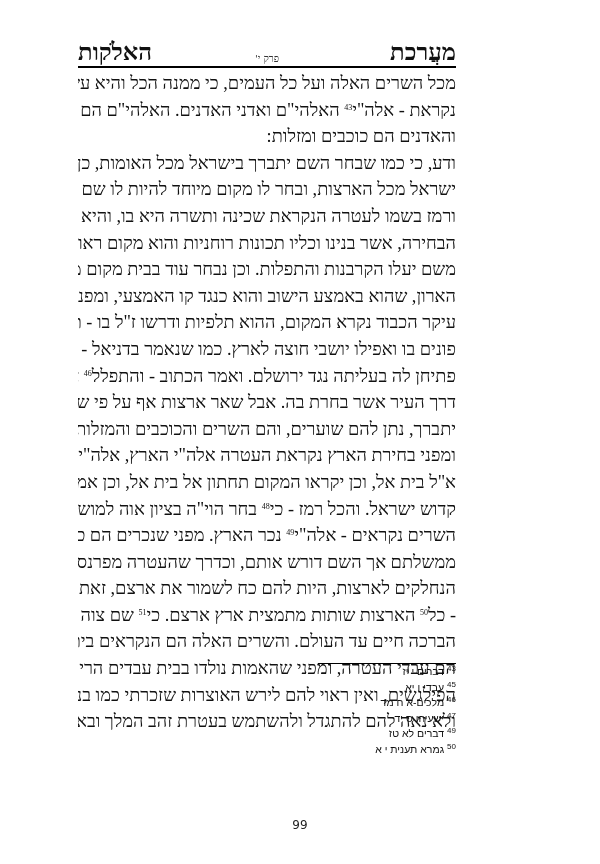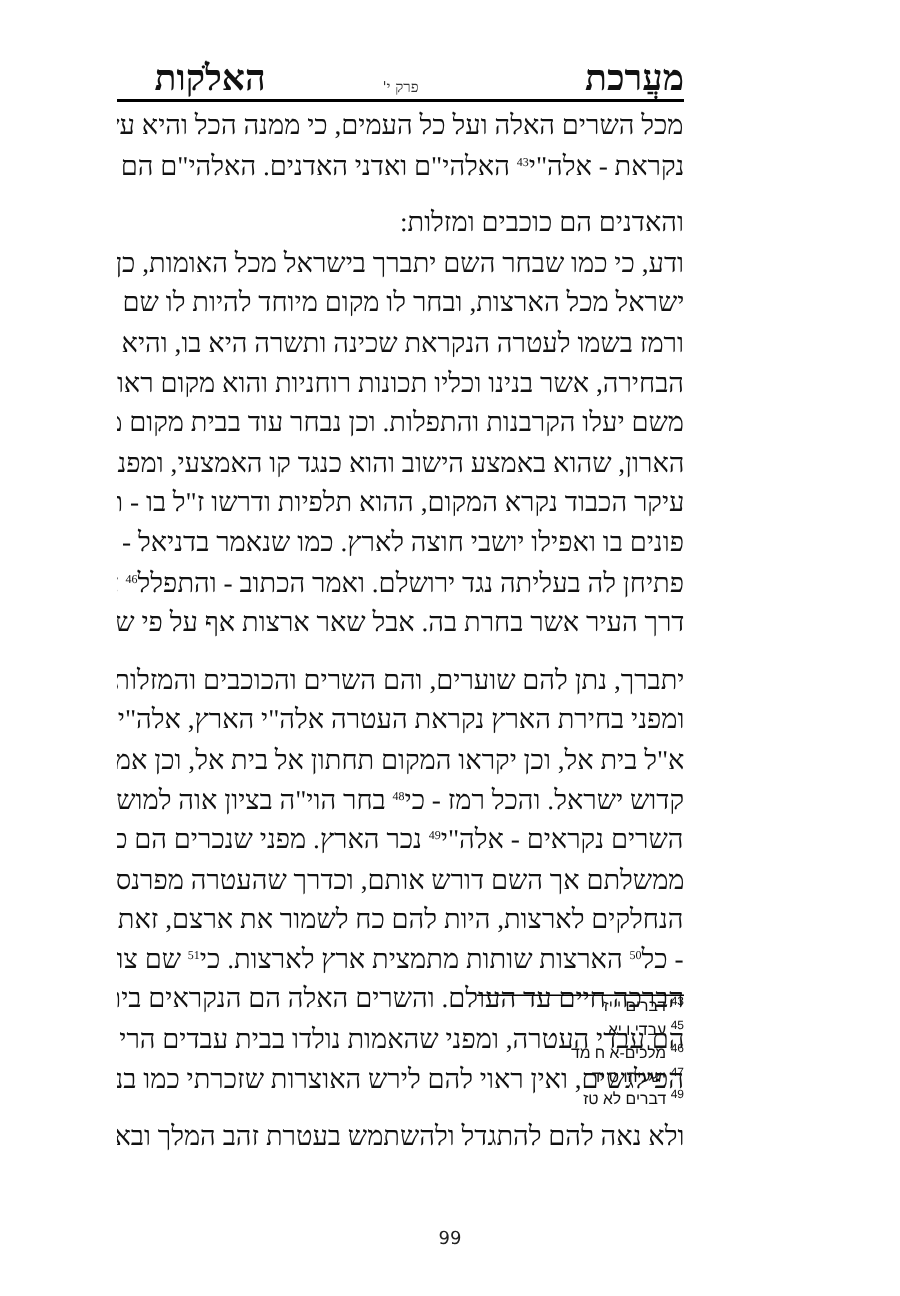--- a/index.html
+++ b/index.html
@@ -6,30 +6,30 @@
   body {
     width: 600px; height: 864px; position: relative; overflow: hidden;
     font-family: "DejaVu Serif", "Liberation Serif", serif; color: #111;
   }
   .page { position: absolute; left: 0; top: 0; width: 600px; height: 864px; }
   .header {
     position: absolute; left: 78px; top: 40px; width: 378px; height: 26px;
     direction: rtl; border-bottom: 2px solid #000;
   }
   .hdr-right { position: absolute; right: 0; bottom: 1px; font-size: 24px; font-weight: bold; line-height: 26px; margin-top: 48px; }
-  .hdr-left { position: absolute; left: 0; bottom: 1px; font-size: 24px; font-weight: bold; line-height: 26px; margin-left: 25px; }
+  .hdr-left { position: absolute; left: 0; bottom: 1px; font-size: 24px; font-weight: bold; line-height: 26px; }
   .hdr-mid { position: absolute; left: 50%; transform: translateX(-50%); bottom: 2px; font-size: 10px; color: #333; }
   .body-text {
     position: absolute; left: 78px; top: 70px; width: 378px;
     direction: rtl; text-align: justify; text-align-last: right;
     font-family: "Liberation Serif", "DejaVu Serif", serif;
     font-size: 18.2px; line-height: 26.6px;
   }
   .line { display: block; white-space: nowrap; text-align-last: justify; height: 26.6px; overflow: hidden; }
-  .line.last { text-align-last: right; margin-top: 12px; }
+  .line.last { text-align-last: right; }
   sup.fn { font-size: 8px; vertical-align: 6px; line-height: 0; }
   .fn-rule {
     position: absolute; left: 318px; top: 663px; width: 138px; height: 0;
     border-top: 1.5px solid #000;
   }
   .footnotes {
     position: absolute; left: 318px; top: 664px; width: 138px; direction: rtl;
     font-family: Liberation Sans, sans-serif; font-size: 10.5px; line-height: 15.5px;
   }
   .footnote { display: block; white-space: nowrap; text-align: right; }
@@ -64,31 +64,32 @@
       <span class="line"><span>פונים בו ואפילו יושבי חוצה לארץ. כמו שנאמר בדניאל - וכוין</span></span>
       <span class="line"><span>פתיחן לה בעליתה נגד ירושלם. ואמר הכתוב - והתפלל</span><sup class="fn">46</sup><span> אל הוי"ה</span></span>
       <span class="line"><span>דרך העיר אשר בחרת בה. אבל שאר ארצות אף על פי שהכל שלו</span></span>
       <span class="line last"><span>יתברך, נתן להם שוערים, והם השרים והכוכבים והמזלות להנהיגם:</span></span>
       <span class="line"><span>ומפני בחירת הארץ נקראת העטרה אלה"י הארץ, אלה"י ירושלם,</span></span>
       <span class="line"><span>א"ל בית אל, וכן יקראו המקום תחתון אל בית אל, וכן אמר - ציון</span></span>
       <span class="line"><span>קדוש ישראל. והכל רמז - כי</span><sup class="fn">48</sup><span> בחר הוי"ה בציון אוה למושב לו. אבל</span></span>
       <span class="line"><span>השרים נקראים - אלה"י</span><sup class="fn">49</sup><span> נכר הארץ. מפני שנכרים הם כי אינם תחת</span></span>
       <span class="line"><span>ממשלתם אך השם דורש אותם, וכדרך שהעטרה מפרנסת השרים</span></span>
       <span class="line"><span>הנחלקים לארצות, היות להם כח לשמור את ארצם, זאת אמותיהם כן</span></span>
-      <span class="line"><span>- כל</span><sup class="fn">50</sup><span> הארצות שותות מתמצית ארץ לארצות. כי</span><sup class="fn">51</sup><span> שם צוה הוי"ה את</span></span>
+      <span class="line"><span>- כל</span><sup class="fn">50</sup><span> הארצות שותות מתמצית ארץ ארצם. כי</span><sup class="fn">51</sup><span> שם צוה הוי"ה את</span></span>
       <span class="line"><span>הברכה חיים עד העולם. והשרים האלה הם הנקראים בית עבדים כי</span></span>
       <span class="line"><span>הם עבדי העטרה, ומפני שהאמות נולדו בבית עבדים הרי הם בני</span></span>
       <span class="line"><span>הפילגשים, ואין ראוי להם לירש האוצרות שזכרתי כמו בני הגבירה,</span></span>
       <span class="line last"><span>ולא נאה להם להתגדל ולהשתמש בעטרת זהב המלך ובאוצרותיו:</span></span>
     </div>
 
   <div class="fn-rule"></div>
 
   <div class="footnotes" id="footnotes">
       <span class="footnote"><sup>43</sup><span>דברים י יז</span></span>
       <span class="footnote"><sup>45</sup><span>עבדי ו יא</span></span>
       <span class="footnote"><sup>46</sup><span>מלכים-א ח מד</span></span>
       <span class="footnote"><sup>47</sup><span>ישעיהו ס יד</span></span>
       <span class="footnote"><sup>49</sup><span>דברים לא טז</span></span>
+      <span class="footnote"><sup>50</sup><span>גמרא תענית י א</span></span>
     </div>
 
   <div class="page-number">99</div>
 </div>
 
 </body></html>

